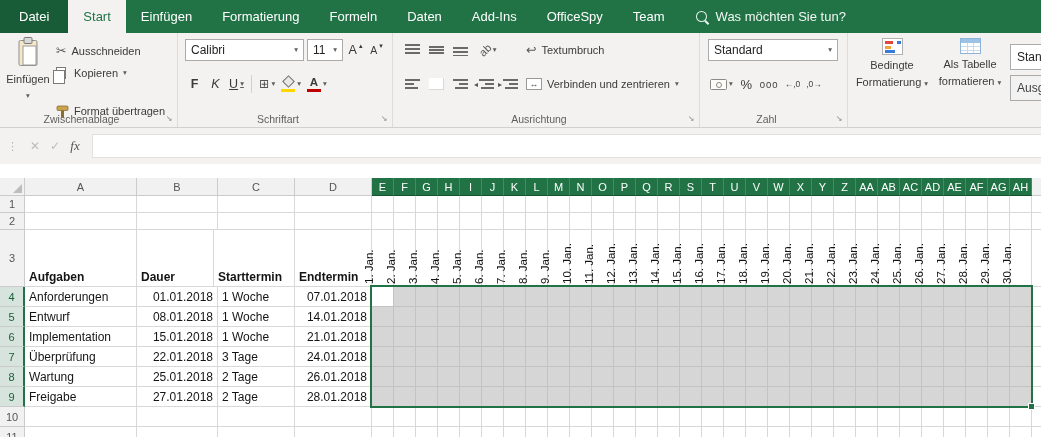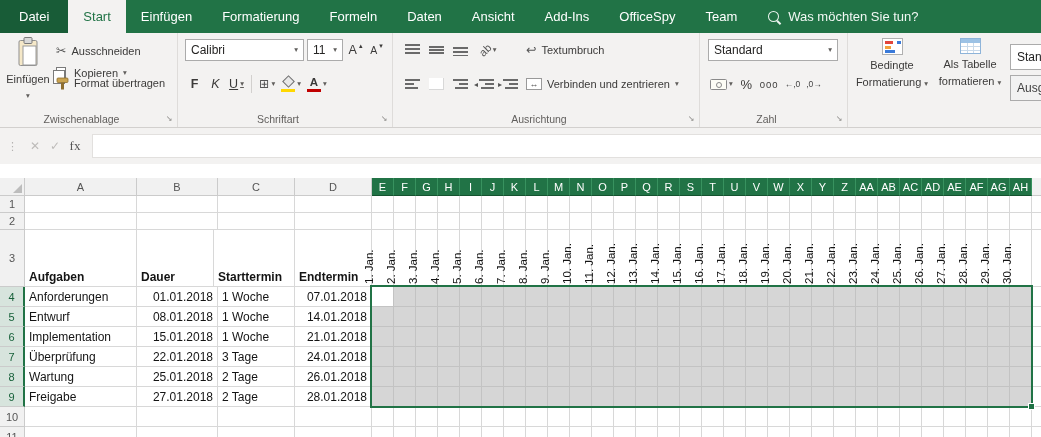--- a/index.html
+++ b/index.html
@@ -70,21 +70,21 @@
   .stylebox{width:92px;height:26px;border:1px solid #ababab;background:#fff;font-size:12px;color:#222;display:flex;align-items:center;padding:0 6px;margin-bottom:5px;white-space:nowrap;overflow:hidden}
   .sb1{background:#f2f2f2;color:#3f3f3f}
   .gallery{position:absolute;left:162px;top:11px;width:100px}
 
   
   .fbar{position:absolute;top:128px;left:0;width:100%;height:36px;background:#f3f2f1;display:flex;align-items:center}
   .namebox{width:82px;height:24px;margin-left:1px;background:#fff;border:1px solid #d1cfcd;display:flex;align-items:center;justify-content:space-between;padding:0 5px;font-size:12px;color:#222}
   .fdots{color:#b5b3b1;font-size:11px;margin:0 7px}
   .fbtn{width:20px;text-align:center;font-size:12px}
   .dim{color:#bdbbb9}
-  .fx{color:#555;font-family:"Liberation Serif","DejaVu Serif",serif;font-size:13px}
+  .fx{color:#555;font-style:italic;font-family:"Liberation Serif","DejaVu Serif",serif;font-size:13px}
   .finput{flex:1;height:24px;background:#fff;border:1px solid #e2e0de;border-right:none;margin-left:7px}
   .gap{position:absolute;top:164px;left:0;width:100%;height:14px;background:#fff}
 
   
   .sheet{position:absolute;top:178px;left:0;width:100%;height:259px;background:#fff;overflow:hidden}
   .chrow{display:flex;height:18px}
   .chcell{height:18px;background:#f1f1f1;border-right:1px solid #cbcbcb;border-bottom:1px solid #cbcbcb;display:flex;align-items:center;justify-content:center;font-size:11px;color:#555;flex:none}
   .chcell.selcol{background:#217346;color:#fff;border-right-color:#38925f;border-bottom-color:#14532f}
   .chcell.fillh{flex:1;border-right:none}
   .corner{width:25px;height:18px;background:#f1f1f1;border-right:1px solid #cbcbcb;border-bottom:1px solid #cbcbcb;position:relative;flex:none}
@@ -110,21 +110,20 @@
 <div class="app">
 
   <div class="tabbar">
     <div class="tabs">
         <div class="tab file">Datei</div>
         <div class="tab active">Start</div>
         <div class="tab">Einfügen</div>
         <div class="tab">Formatierung</div>
         <div class="tab">Formeln</div>
         <div class="tab">Daten</div>
-        <div class="tab">Ansicht</div>
         <div class="tab">Add-Ins</div>
         <div class="tab">OfficeSpy</div>
         <div class="tab">Team</div>
       </div>
     <div class="search">
       <span class="mag"></span>
       <span>Was möchten Sie tun?</span>
     </div>
   </div>
 
@@ -142,21 +141,21 @@
       </div>
       <div class="sb" style="left:56px;top:8px">
         <span class="icg">✂</span>
         <span>Ausschneiden</span>
       </div>
       <div class="sb" style="left:56px;top:30px">
         <span class="ic-copy"></span>
         <span>Kopieren</span>
         <span class="cdd"></span>
       </div>
-      <div class="sb" style="left:56px;top:40px">
+      <div class="sb" style="left:56px;top:68px">
         <svg width="13" height="13" viewBox="0 0 13 13">
           <rect x="1" y="1" width="11" height="4.5" rx="1" fill="#caa34f" stroke="#8d6d2f" stroke-width="0.8"></rect>
           <rect x="5" y="5.5" width="3" height="7" fill="#8d6d2f"></rect>
         </svg>
         <span>Format übertragen</span>
       </div>
       <div class="glabel">Zwischenablage</div>
       <span class="lnch"></span>
     </div>
 

